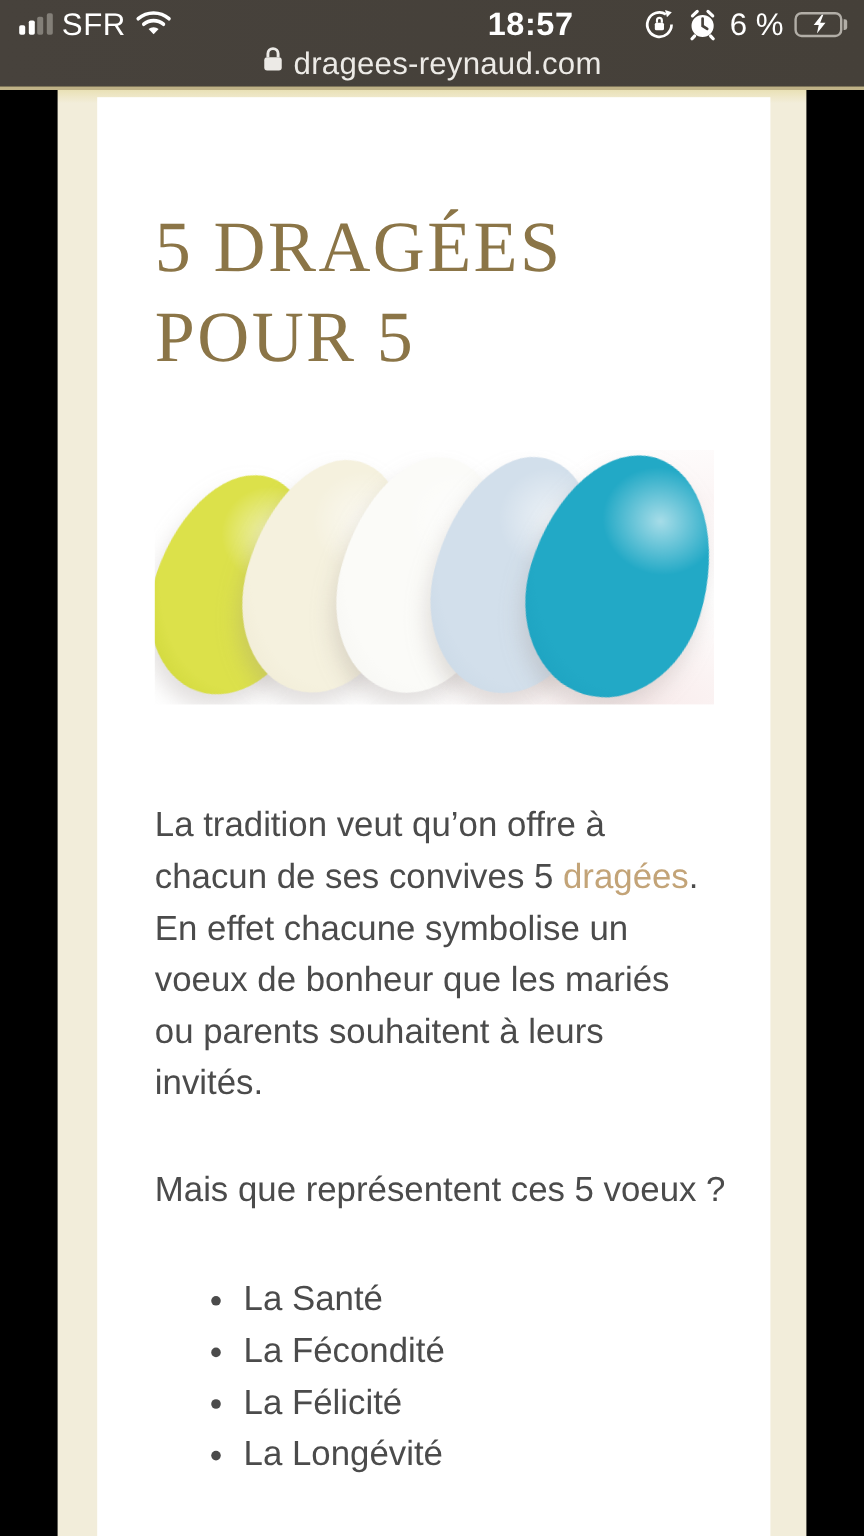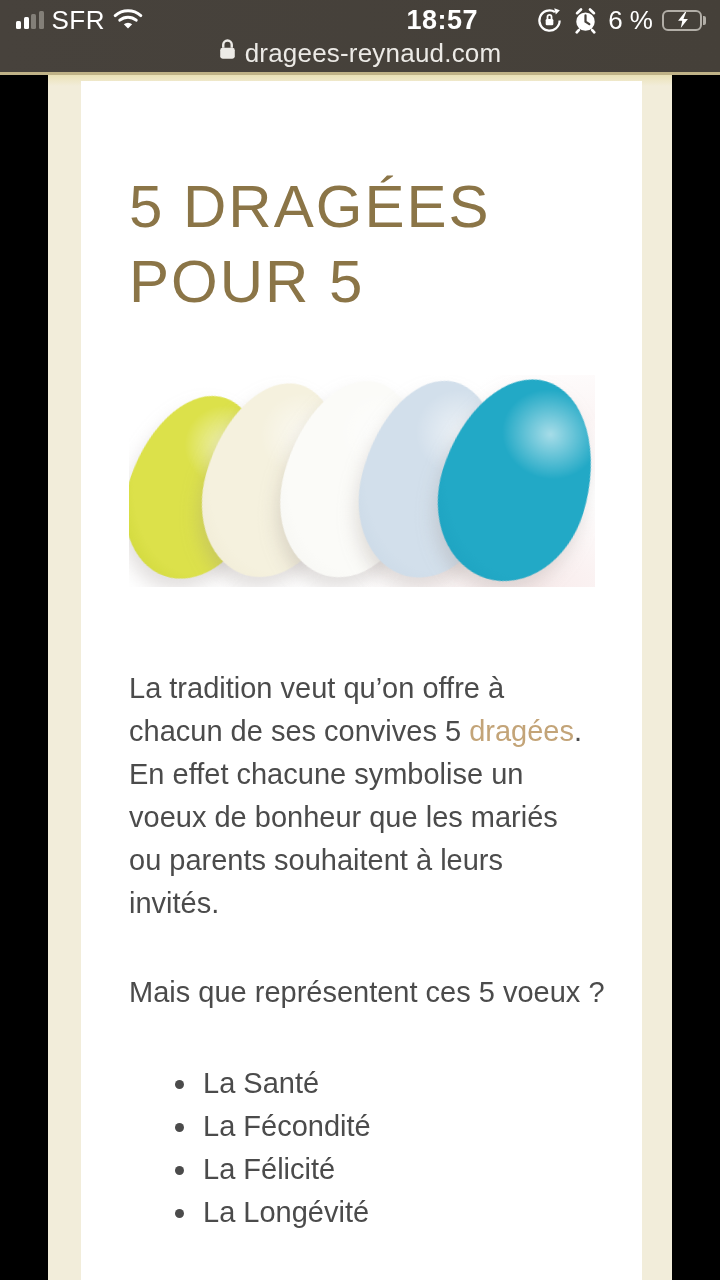--- a/index.html
+++ b/index.html
@@ -26,21 +26,21 @@
   .batt svg { position:absolute; left:14px; top:3px; }
   .url-bar { height:34px; display:flex; justify-content:center; gap:9px; color:#eceae6; }
   .url-text { font-size:26px; letter-spacing:.2px; }
 
   
   .page { flex:1 1 auto; display:flex; justify-content:center; background:#000; }
   .page-col { width:624px; background:linear-gradient(180deg,#e9e1b6 0,#efe8ca 6px,#f2edda 11px);
               padding:6px 30px 0 33px; }
   .card { background:#fff; min-height:100%; padding:46px 48px 80px 48px; }
 
-  h1 { font-family:Liberation Sans, sans-serif; font-weight:400; color:#8b7547;
+  h1 { font-family:Liberation Serif, serif; font-weight:400; color:#8b7547;
        font-size:60px; line-height:75px; letter-spacing:2px; margin-top:42px; }
   h1 span { display:block; }
 
   .dragees { position:relative; width:466px; height:212px; margin:56px 0 0 0;
              overflow:hidden;
              background:radial-gradient(55% 60% at 88% 100%, rgba(238,205,205,.38), rgba(255,255,255,0) 72%),
                         radial-gradient(40% 50% at 100% 20%, rgba(244,222,222,.30), rgba(255,255,255,0) 70%),
                         #fff; }
   .egg { position:absolute; border-radius:50%/56% 56% 44% 44%;
          filter:drop-shadow(0 12px 9px rgba(150,140,138,.28)); }

